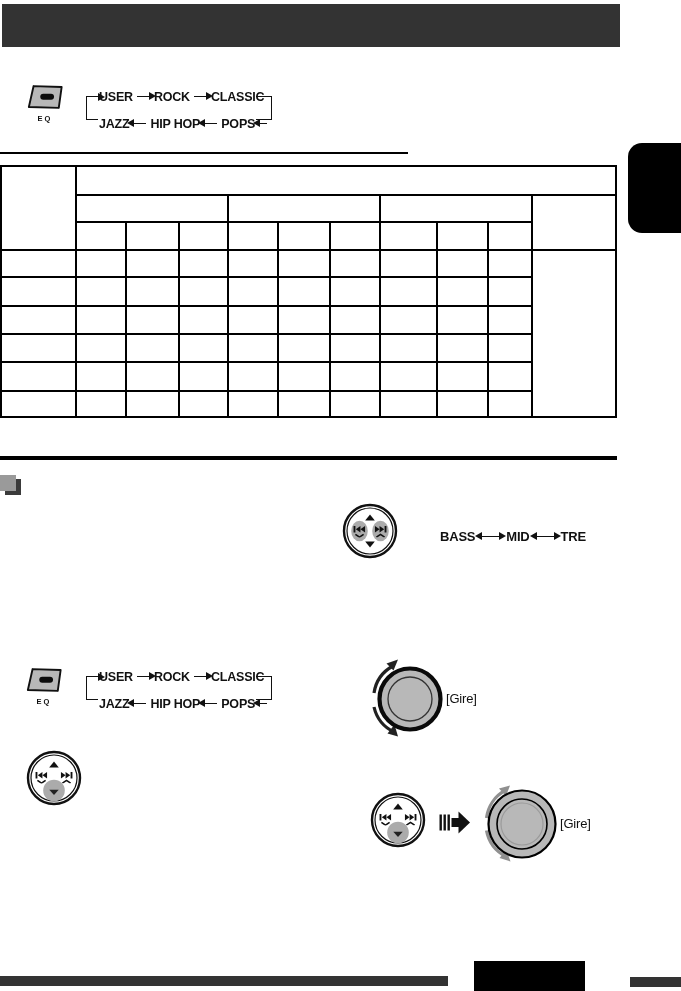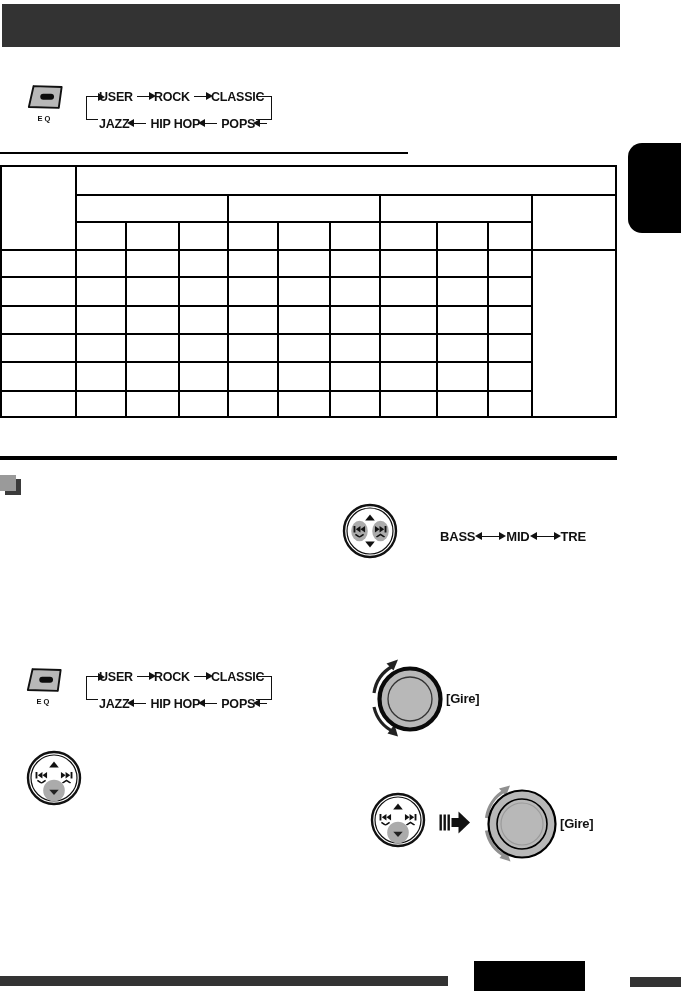--- a/index.html
+++ b/index.html
@@ -55,21 +55,21 @@
   .toneflow{position:absolute;left:428px;top:529px;display:flex;align-items:center;
       font-weight:bold;font-size:13px;letter-spacing:-0.2px;color:#111;padding-left:12px;}
   .darrow{width:19px;height:1.8px;background:#111;margin:0 6px;position:relative;flex:none;}
   .darrow::after{content:"";position:absolute;right:-6px;top:-3.2px;width:0;height:0;
       border-left:7px solid #111;border-top:4px solid transparent;border-bottom:4px solid transparent;}
   .darrow::before{content:"";position:absolute;left:-6px;top:-3.2px;width:0;height:0;
       border-right:7px solid #111;border-top:4px solid transparent;border-bottom:4px solid transparent;}
 
   .eq-label{position:absolute;font-size:7.5px;font-weight:bold;letter-spacing:2px;
       color:#111;width:38px;text-align:center;}
-  .gire-label{position:absolute;font-size:13px;font-weight:bold;color:#111;letter-spacing:-0.2px;}
+  .gire-label{position:absolute;font-size:13px;font-weight:normal;color:#111;letter-spacing:-0.2px;}
 </style>
 </head>
 <body>
 
 <svg width="0" height="0" style="position:absolute" aria-hidden="true">
   <defs>
     <symbol id="sym-prev" viewBox="0 0 14 14">
       <rect x="0.6" y="1.6" width="2" height="7" fill="#111"></rect>
       <polygon points="8,1.6 8,8.6 3,5.1" fill="#111"></polygon>
       <polygon points="13,1.6 13,8.6 8,5.1" fill="#111"></polygon>

